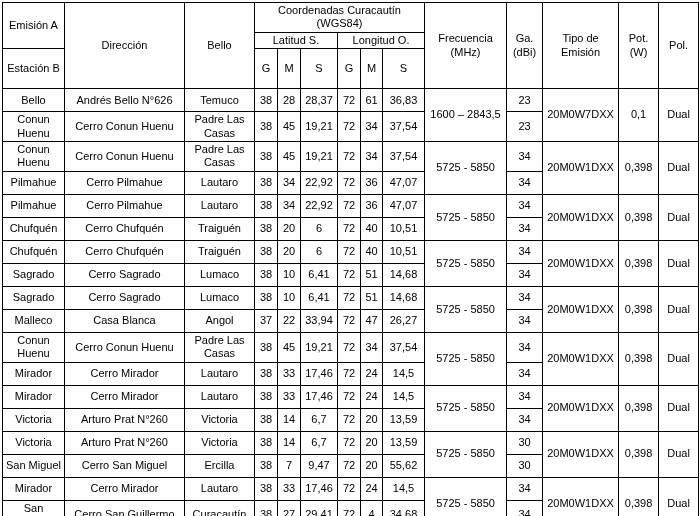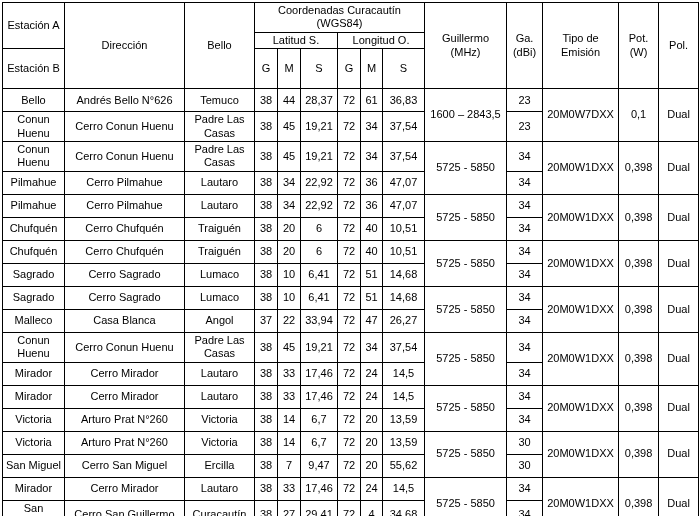--- a/index.html
+++ b/index.html
@@ -71,28 +71,28 @@
         <col class="c-m2">
         <col class="c-s2">
       <col class="c-freq">
         <col class="c-ga">
         <col class="c-tipo">
         <col class="c-pot">
         <col class="c-pol">
     </colgroup>
     <thead>
       <tr class="h1">
-        <th rowspan="2">Estación A</th>
+        <th rowspan="2">Emisión A</th>
         <th rowspan="3">Dirección</th>
         <th rowspan="3">Bello</th>
         <th colspan="6">
           <div>Coordenadas Curacautín</div>
           <div>(WGS84)</div>
         </th>
-        <th rowspan="3">Guillermo (MHz)</th>
+        <th rowspan="3">Frecuencia (MHz)</th>
         <th rowspan="3">Ga. (dBi)</th>
         <th rowspan="3">Tipo de Emisión</th>
         <th rowspan="3">Pot. (W)</th>
         <th rowspan="3">Pol.</th>
       </tr>
       <tr class="h2">
         <th colspan="3">Latitud S.</th>
         <th colspan="3">Longitud O.</th>
       </tr>
       <tr class="h3">
@@ -104,21 +104,21 @@
         <th>M</th>
         <th>S</th>
       </tr>
     </thead>
     <tbody>
         <tr>
           <td>Bello</td>
           <td>Andrés Bello N°626</td>
           <td>Temuco</td>
           <td>38</td>
-          <td>44</td>
+          <td>28</td>
           <td>28,37</td>
           <td>72</td>
           <td>61</td>
           <td>36,83</td>
           <td rowspan="2">1600 – 2843,5</td>
           <td>23</td>
           <td rowspan="2">20M0W7DXX</td>
           <td rowspan="2">0,1</td>
           <td rowspan="2">Dual</td>
         </tr>

